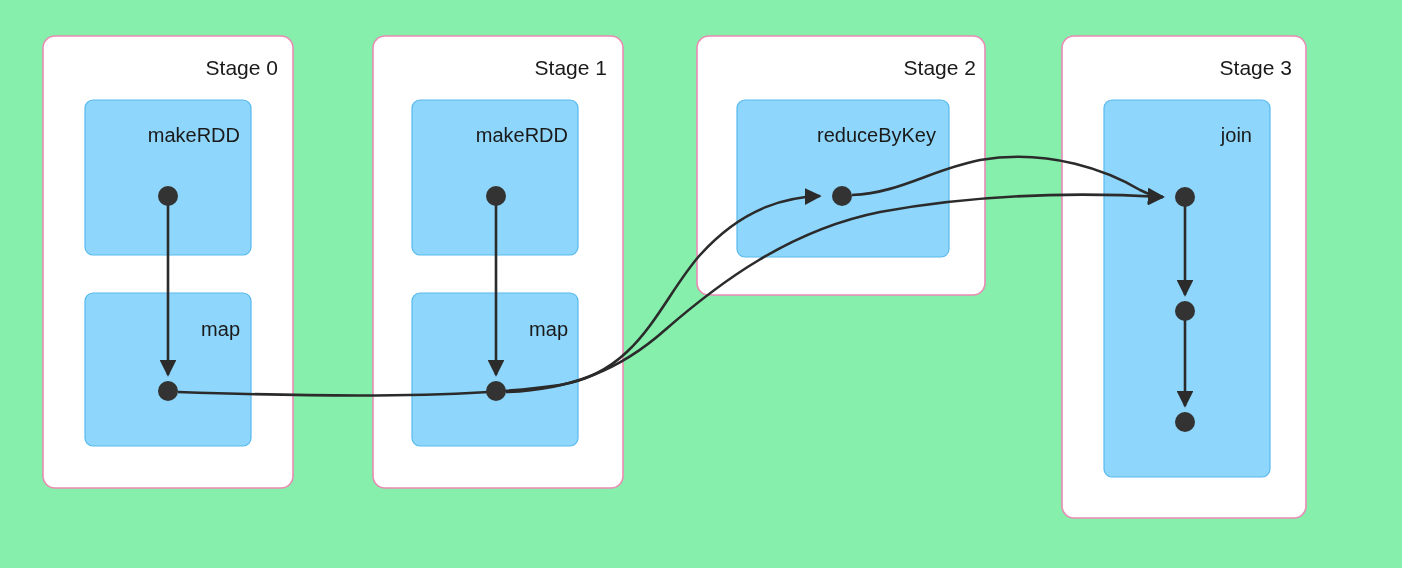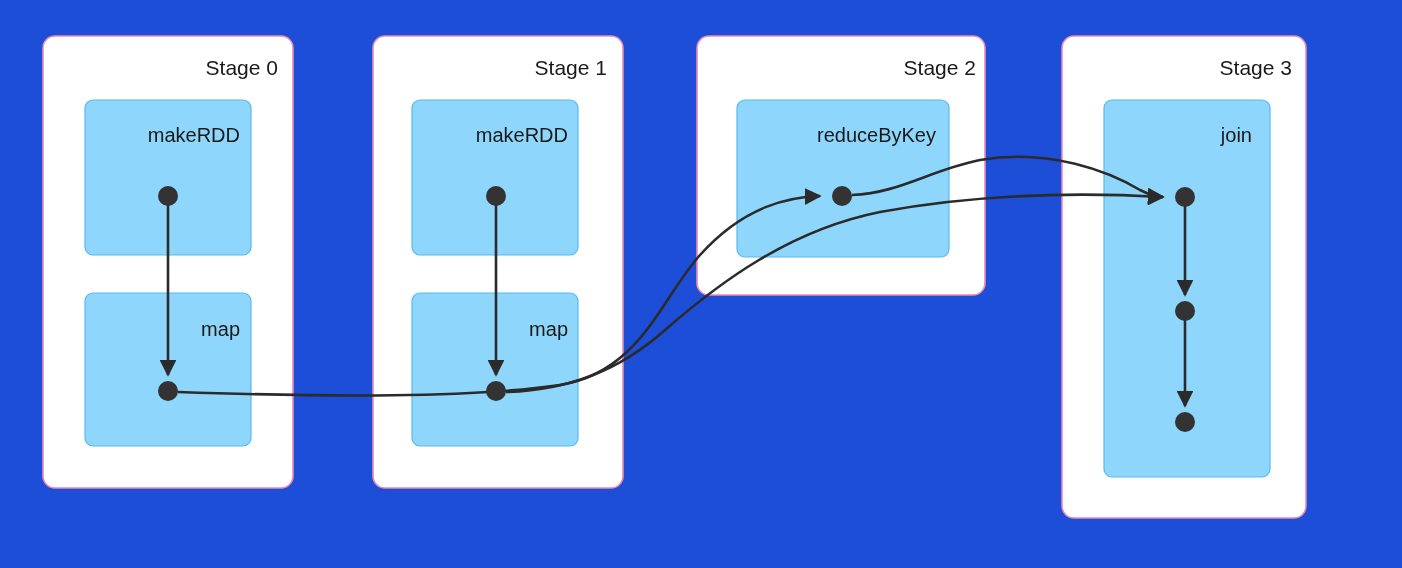--- a/index.html
+++ b/index.html
@@ -8,21 +8,21 @@
     padding: 0;
     background: #ffffff;
   }
   body {
     font-family: "Liberation Sans", sans-serif;
   }
   #canvas {
     position: relative;
     width: 1402px;
     height: 568px;
-    background: #1d4ed8;
+    background: #86efac;
     overflow: hidden;
   }
   #dag-svg {
     position: absolute;
     left: 0;
     top: 0;
     width: 1402px;
     height: 568px;
   }
   .stage-label,

